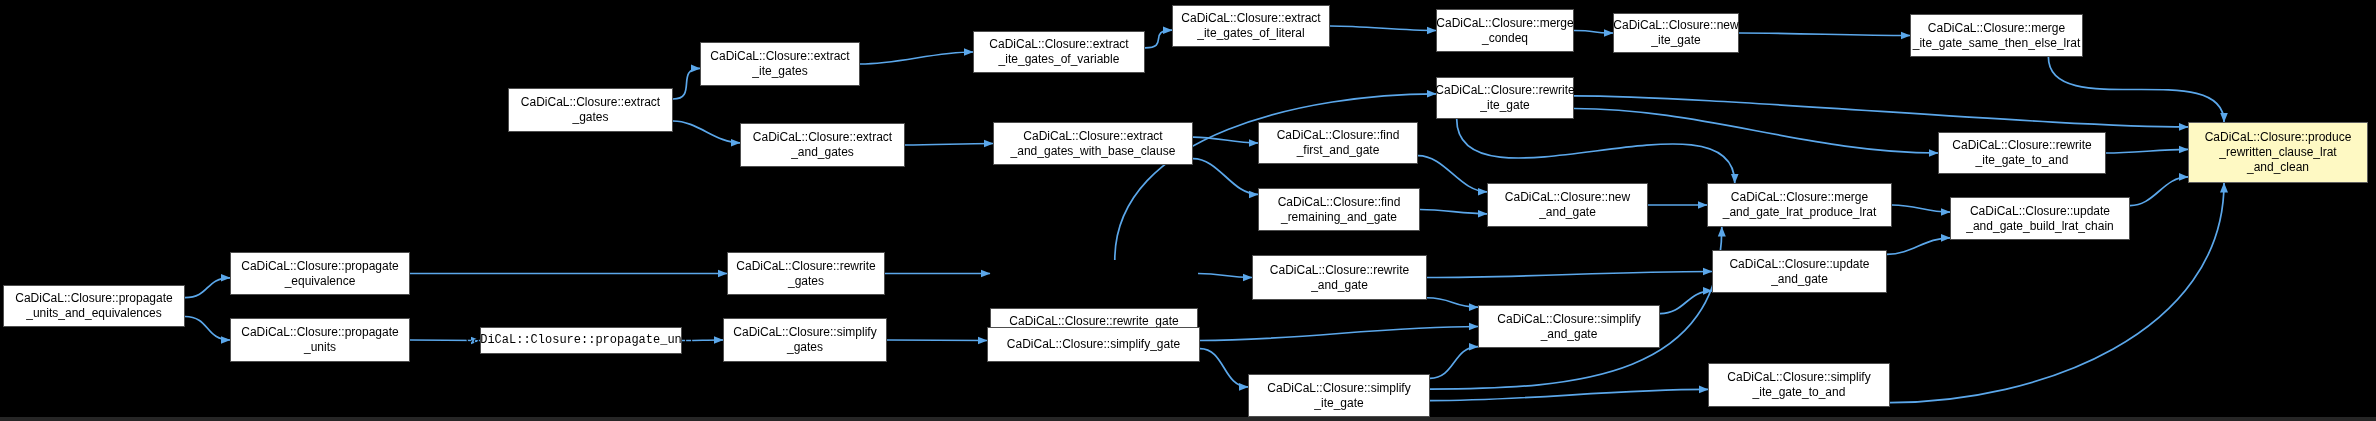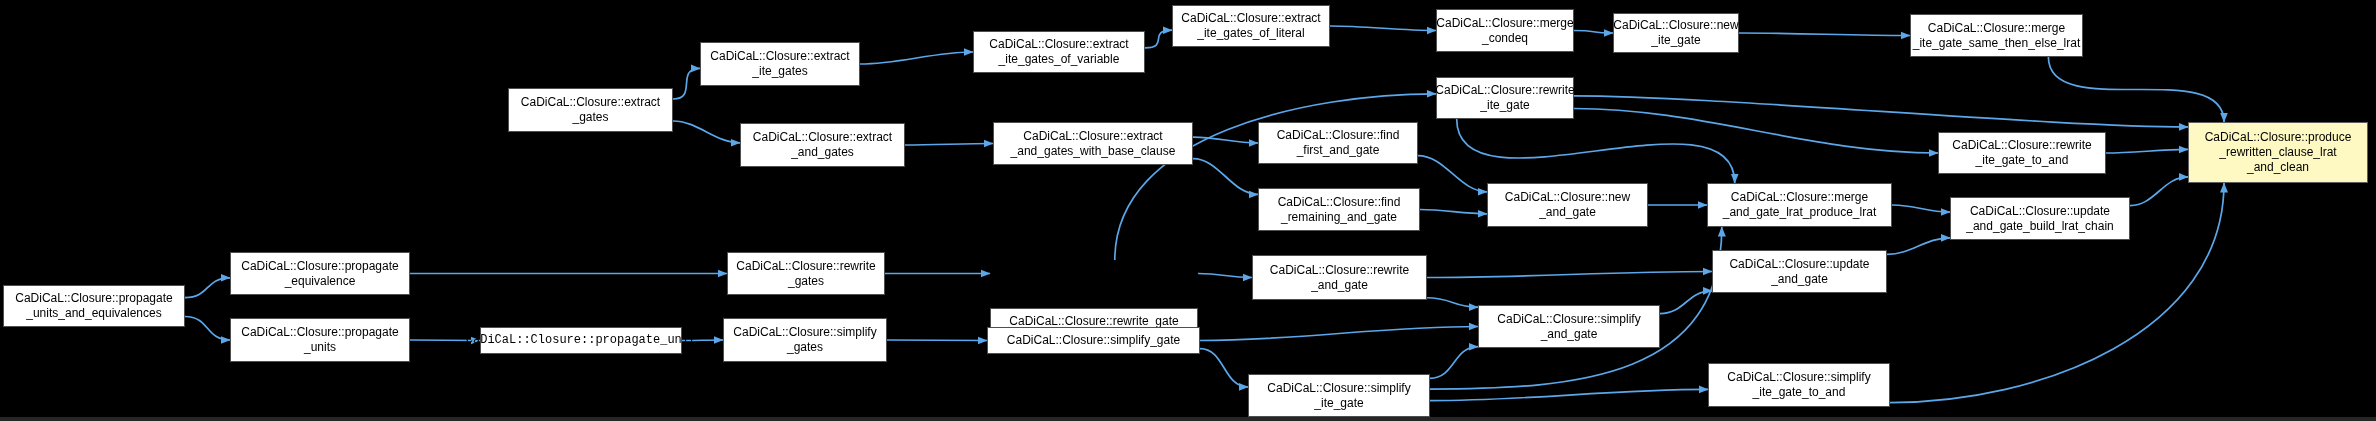--- a/index.html
+++ b/index.html
@@ -104,21 +104,21 @@
       <div class="ln">CaDiCaL::Closure::extract</div>
       <div class="ln">_ite_gates_of_variable</div>
     </div>
     <div class="node" style="left: 993px; top: 122px; width: 200px; height: 43px;">
       <div class="ln">CaDiCaL::Closure::extract</div>
       <div class="ln">_and_gates_with_base_clause</div>
     </div>
     <div class="node" style="left: 990px; top: 260px; width: 208px; height: 27px; margin-top: 48px;">
       <div class="ln">CaDiCaL::Closure::rewrite_gate</div>
     </div>
-    <div class="node" style="left: 987px; top: 327px; width: 213px; height: 27px;">
+    <div class="node" style="left: 987px; top: 327px; width: 213px; height: 35px;">
       <div class="ln">CaDiCaL::Closure::simplify_gate</div>
     </div>
     <div class="node" style="left: 1172px; top: 5px; width: 158px; height: 42px;">
       <div class="ln">CaDiCaL::Closure::extract</div>
       <div class="ln">_ite_gates_of_literal</div>
     </div>
     <div class="node" style="left: 1258px; top: 122px; width: 160px; height: 42px;">
       <div class="ln">CaDiCaL::Closure::find</div>
       <div class="ln">_first_and_gate</div>
     </div>

